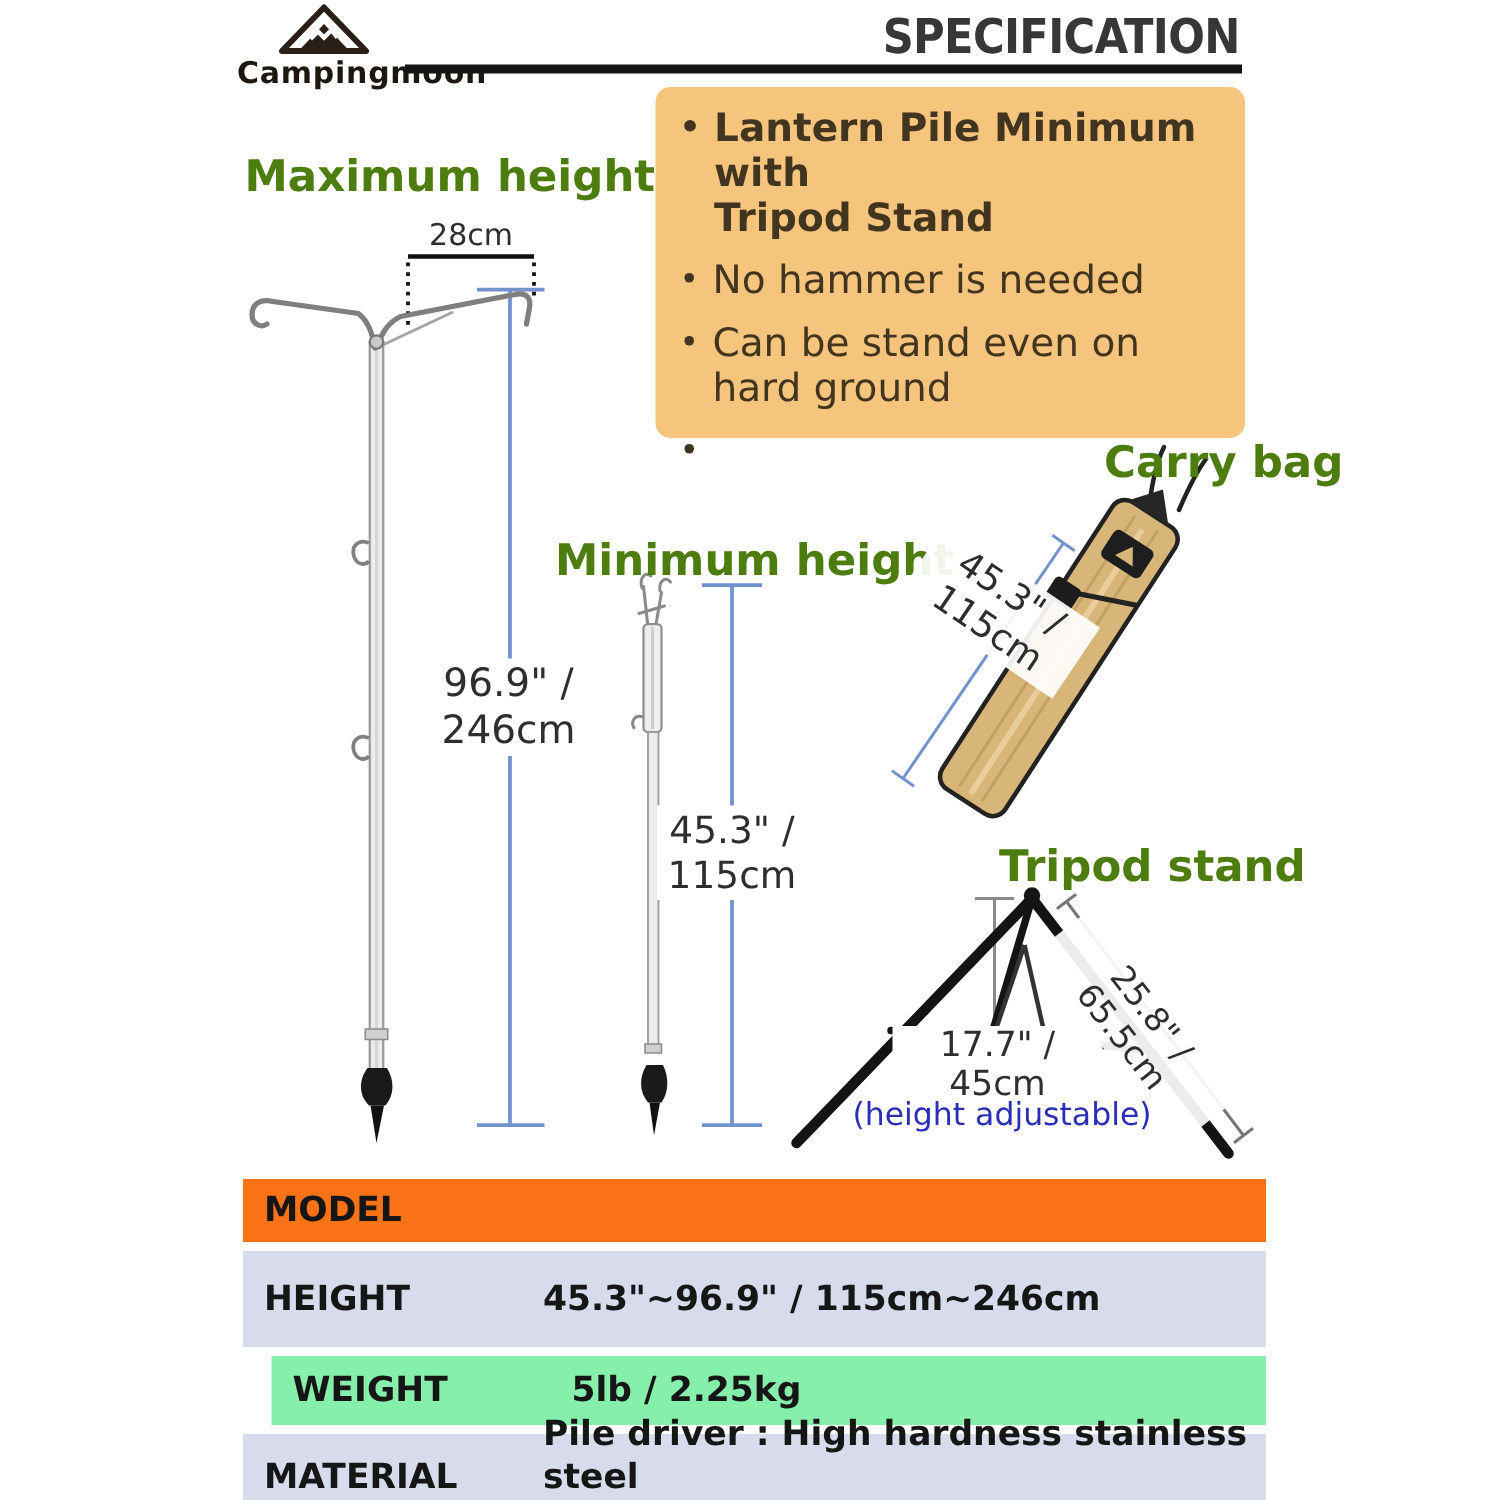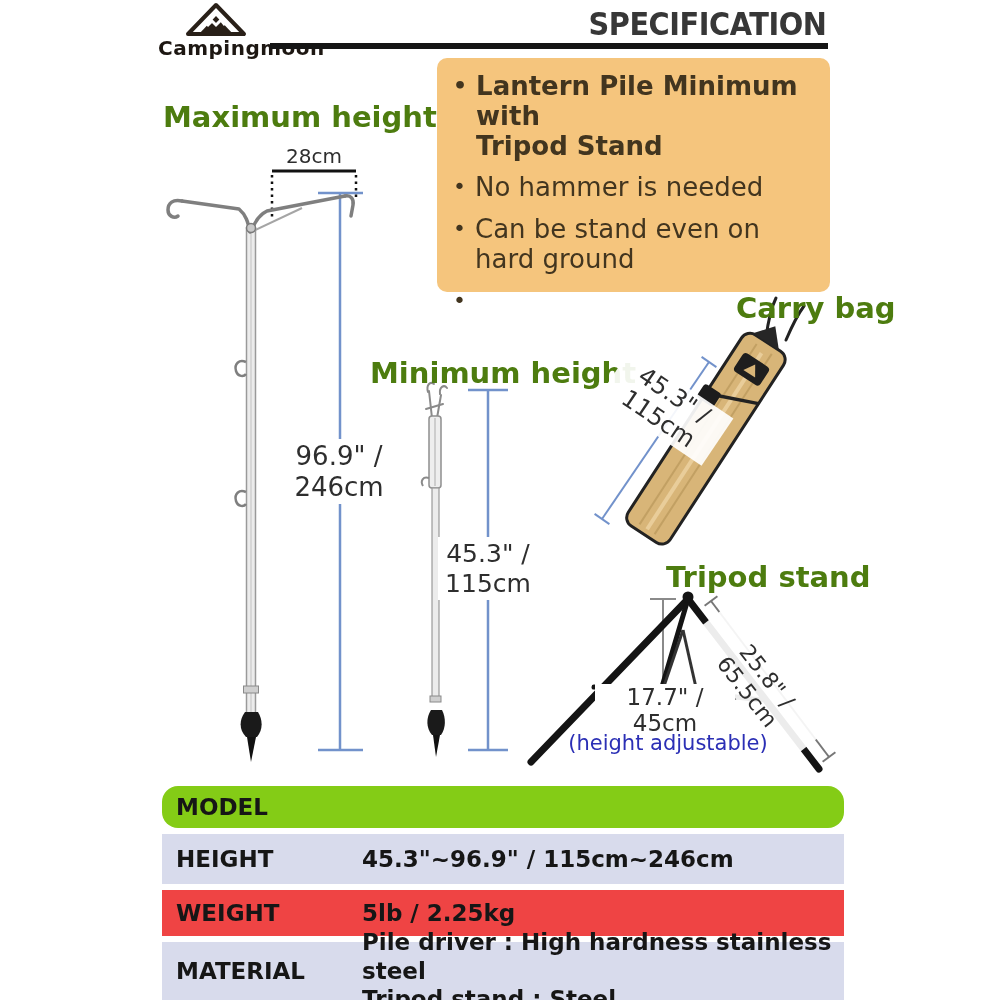--- a/index.html
+++ b/index.html
@@ -34,23 +34,23 @@
             transform:rotate(34deg);background:rgba(255,255,255,.92);padding:1px 0;}
   .meas-tripod-leg{left:677px;top:658px;width:160px;font-size:22px;transform:rotate(52deg);
             background:rgba(255,255,255,.92);padding:1px 0;}
   .meas-tripod-h{left:595px;top:684px;width:140px;font-size:23px;background:#fff;}
   .tripod-note{left:568px;top:707px;width:200px;font-size:21px;color:#2b2fb5;background:#fff;text-align:center;margin-top:24px;}
   
   .spec-table{left:162px;top:786px;width:682px;}
   .row{display:flex;align-items:center;margin-bottom:6px;box-sizing:border-box;}
   .row .cell-label{width:200px;padding-left:14px;font-size:23px;font-weight:bold;color:#161616;box-sizing:border-box;}
   .row .cell-value{flex:1;font-size:23px;font-weight:bold;color:#161616;line-height:1.25;}
-  .row-model{height:42px;background:#84cc16;border-radius:16px;}
-  .row-height{height:50px;background:#d8dbec;}
-  .row-weight{height:46px;background:#ef4444;}
+  .row-model{height:42px;background:#f97316;}
+  .row-height{height:64px;background:#d8dbec;}
+  .row-weight{height:46px;background:#86efac;margin-left:19px;}
   .row-material{height:58px;background:#d8dbec;margin-bottom:0;}
 </style>
 </head>
 <body>
 
 <div id="canvas">
 
   <svg class="abs" style="left:0;top:0;" width="1000" height="1000" viewBox="0 0 1000 1000">
 
     <g>

